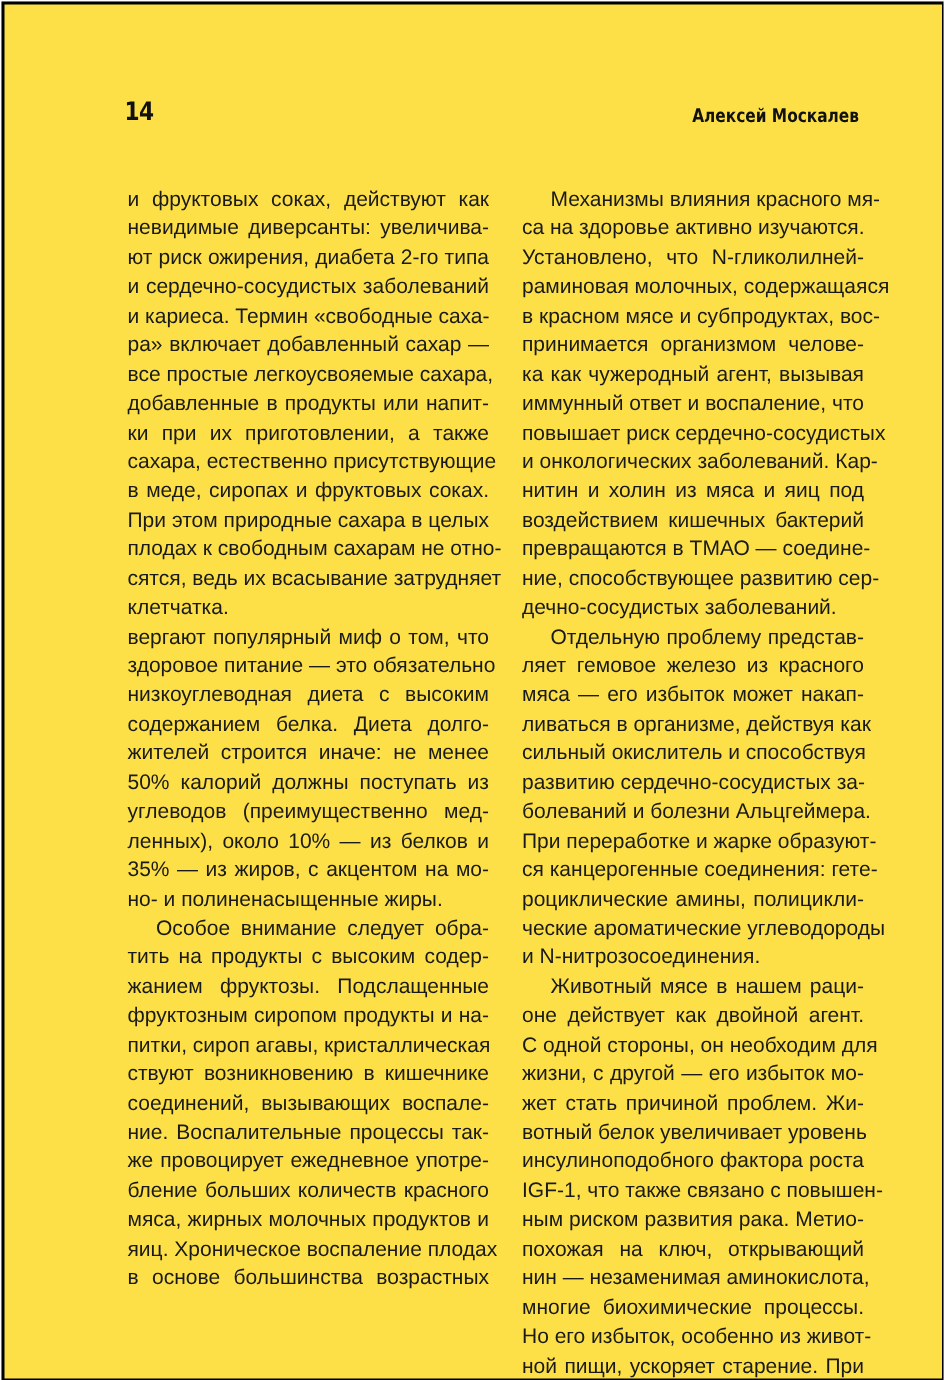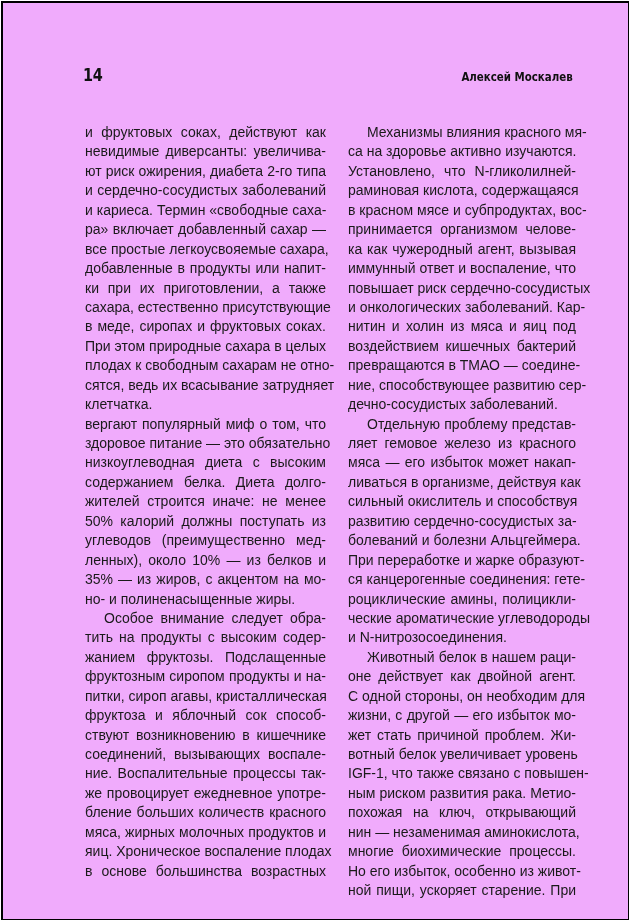--- a/index.html
+++ b/index.html
@@ -1,19 +1,19 @@
 <!DOCTYPE html>
 <html><head>
 <meta charset="utf-8">
 <style>
   html, body { margin: 0; padding: 0; background: #ffffff; }
   body { width: 629px; height: 920px; position: relative; overflow: hidden; }
   .page {
     position: absolute; left: 1px; top: 1px; width: 625px; height: 916px;
-    border: 2px solid #000; background: #f0abfc; box-sizing: content-box;
+    border: 2px solid #000; background: #fde047; box-sizing: content-box;
   }
   .page-number {
     position: absolute; left: 80px; top: 62px;
     font-family: "DejaVu Sans", sans-serif; font-weight: bold; font-size: 17px;
     color: #111; letter-spacing: -0.5px; transform: scaleX(0.85); transform-origin: left;
   }
   .running-head {
     position: absolute; right: 55px; top: 66px;
     font-family: "DejaVu Sans", sans-serif; font-weight: bold; font-size: 12.5px;
     color: #111; transform: scaleX(0.82); transform-origin: right;
@@ -64,35 +64,34 @@
       <span class="line">50% калорий должны поступать из</span>
       <span class="line">углеводов (преимущественно мед-</span>
       <span class="line">ленных), около 10% — из белков и</span>
       <span class="line">35% — из жиров, с акцентом на мо-</span>
       <span class="line last">но- и полиненасыщенные жиры.</span>
       <span class="line indent">Особое внимание следует обра-</span>
       <span class="line">тить на продукты с высоким содер-</span>
       <span class="line">жанием фруктозы. Подслащенные</span>
       <span class="line">фруктозным сиропом продукты и на-</span>
       <span class="line">питки, сироп агавы, кристаллическая</span>
-      <span class="line">фруктоза и яблочный сок способ-</span>
       <span class="line">ствуют возникновению в кишечнике</span>
       <span class="line">соединений, вызывающих воспале-</span>
       <span class="line">ние. Воспалительные процессы так-</span>
       <span class="line">же провоцирует ежедневное употре-</span>
       <span class="line">бление больших количеств красного</span>
       <span class="line">мяса, жирных молочных продуктов и</span>
       <span class="line">яиц. Хроническое воспаление плодах</span>
       <span class="line">в основе большинства возрастных</span>
     </div>
   <div class="col col-right">
       <span class="line indent">Механизмы влияния красного мя-</span>
       <span class="line">са на здоровье активно изучаются.</span>
       <span class="line">Установлено, что N-гликолилней-</span>
-      <span class="line">раминовая кислота, содержащаяся</span>
+      <span class="line">раминовая молочных, содержащаяся</span>
       <span class="line">в красном мясе и субпродуктах, вос-</span>
       <span class="line">принимается организмом челове-</span>
       <span class="line">ка как чужеродный агент, вызывая</span>
       <span class="line">иммунный ответ и воспаление, что</span>
       <span class="line">повышает риск сердечно-сосудистых</span>
       <span class="line">и онкологических заболеваний. Кар-</span>
       <span class="line">нитин и холин из мяса и яиц под</span>
       <span class="line">воздействием кишечных бактерий</span>
       <span class="line">превращаются в ТМАО — соедине-</span>
       <span class="line">ние, способствующее развитию сер-</span>
@@ -102,26 +101,27 @@
       <span class="line">мяса — его избыток может накап-</span>
       <span class="line">ливаться в организме, действуя как</span>
       <span class="line">сильный окислитель и способствуя</span>
       <span class="line">развитию сердечно-сосудистых за-</span>
       <span class="line">болеваний и болезни Альцгеймера.</span>
       <span class="line">При переработке и жарке образуют-</span>
       <span class="line">ся канцерогенные соединения: гете-</span>
       <span class="line">роциклические амины, полицикли-</span>
       <span class="line">ческие ароматические углеводороды</span>
       <span class="line last">и N-нитрозосоединения.</span>
-      <span class="line indent">Животный белок в нашем раци-</span>
+      <span class="line indent">Животный мясе в нашем раци-</span>
       <span class="line">оне действует как двойной агент.</span>
       <span class="line">С одной стороны, он необходим для</span>
       <span class="line">жизни, с другой — его избыток мо-</span>
       <span class="line">жет стать причиной проблем. Жи-</span>
       <span class="line">вотный белок увеличивает уровень</span>
+      <span class="line">инсулиноподобного фактора роста</span>
       <span class="line">IGF-1, что также связано с повышен-</span>
       <span class="line">ным риском развития рака. Метио-</span>
       <span class="line">похожая на ключ, открывающий</span>
       <span class="line">нин — незаменимая аминокислота,</span>
       <span class="line">многие биохимические процессы.</span>
       <span class="line">Но его избыток, особенно из живот-</span>
       <span class="line">ной пищи, ускоряет старение. При</span>
     </div>
 </div>
 

